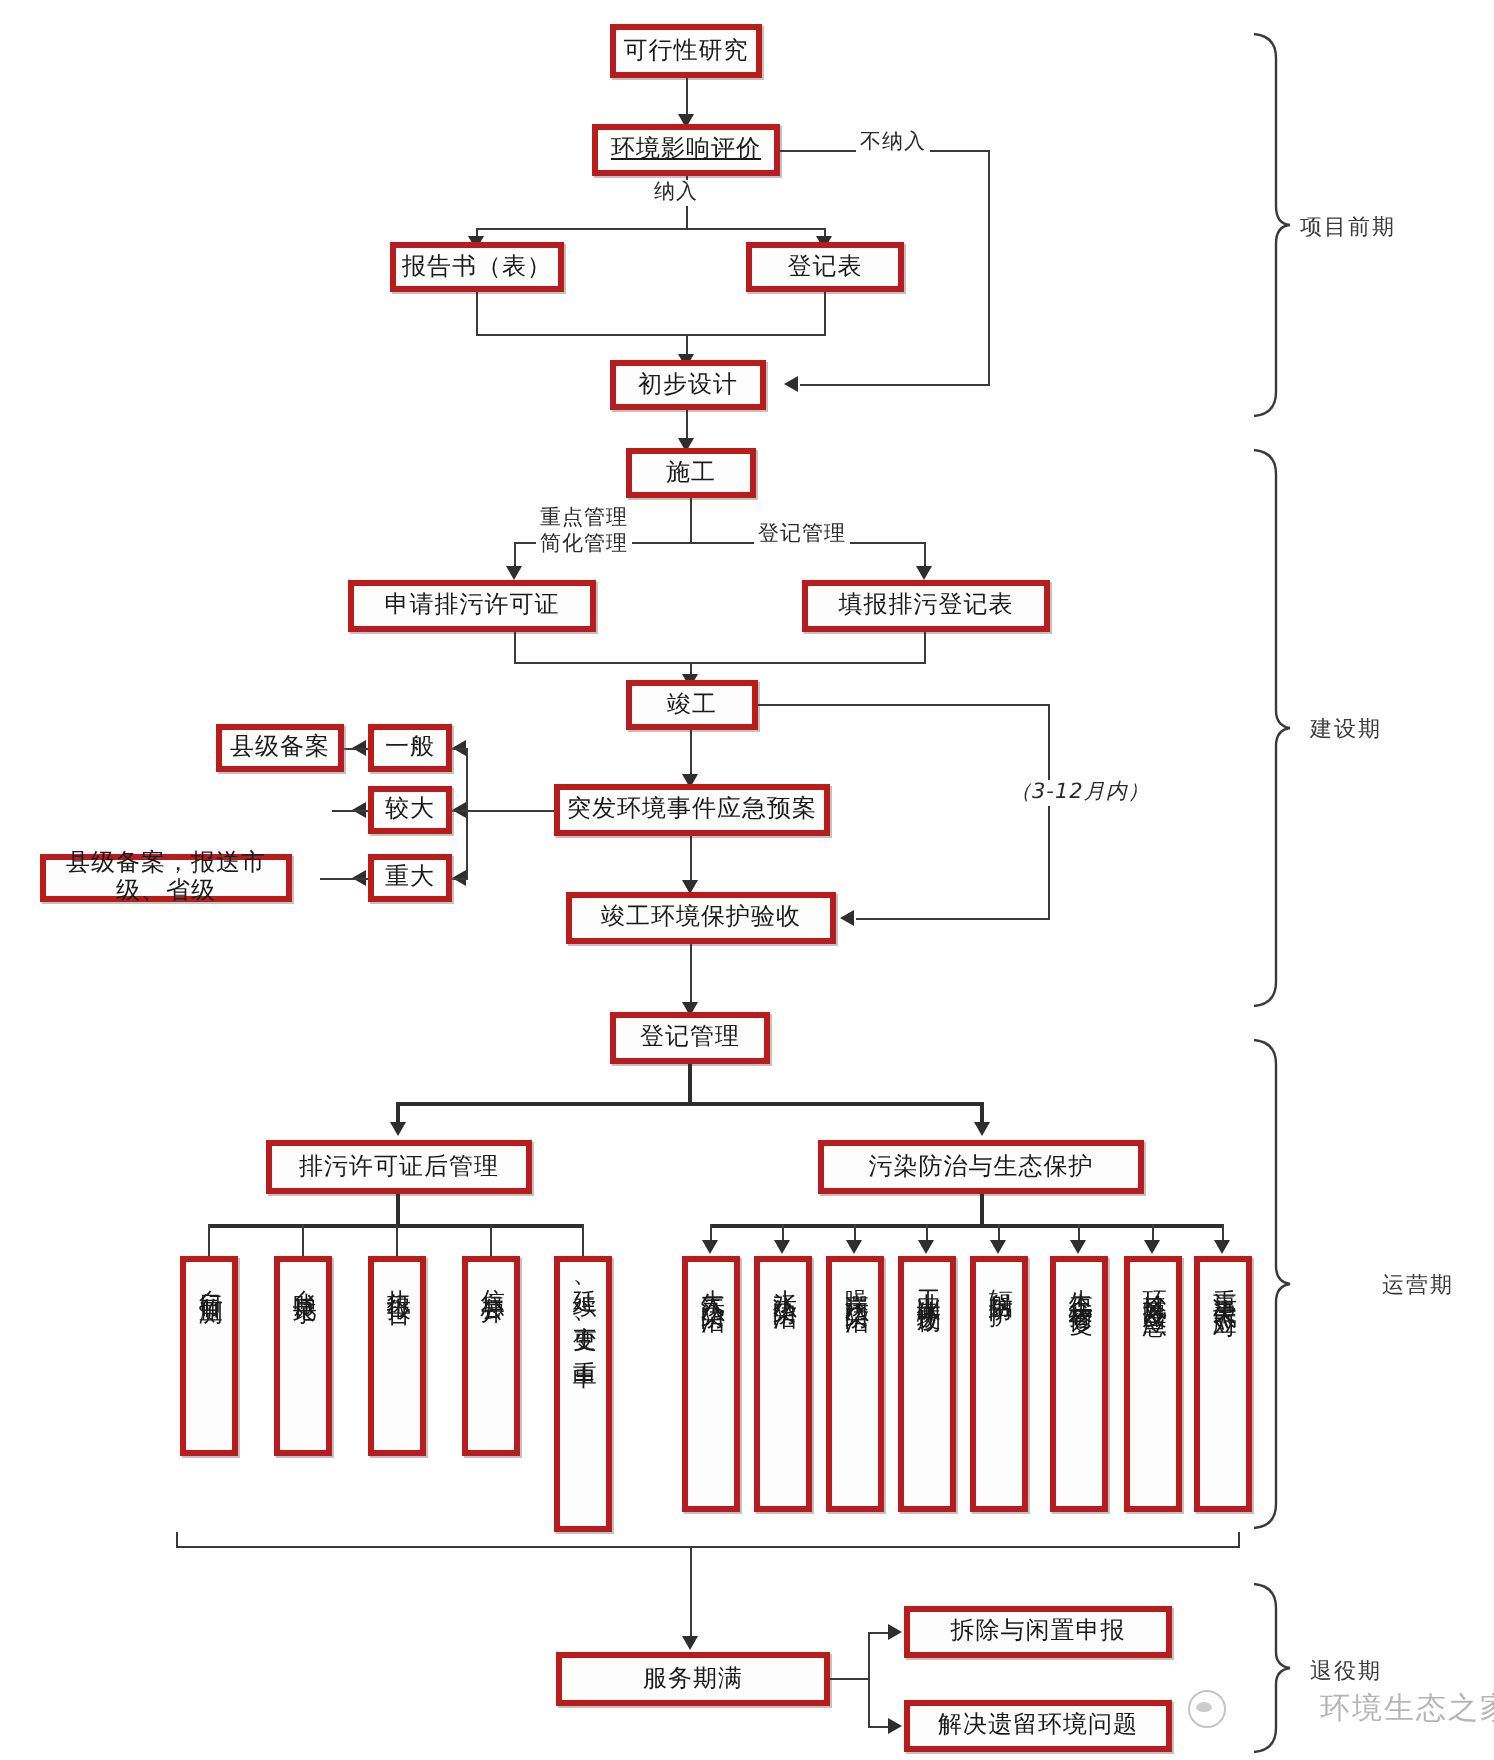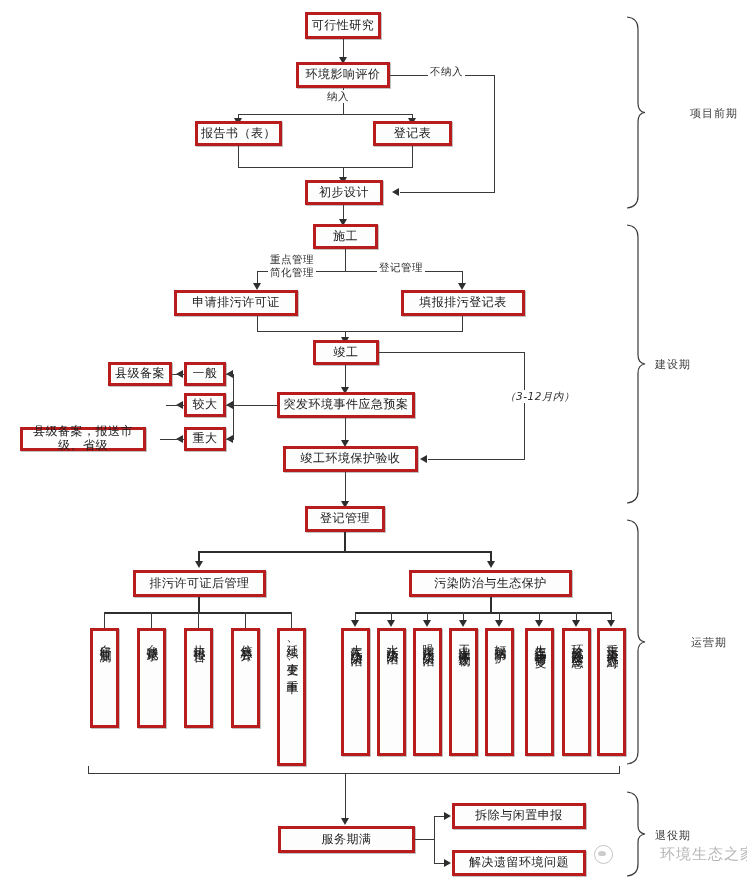--- a/index.html
+++ b/index.html
@@ -89,21 +89,21 @@
 </head>
 <body>
 
 <div id="canvas">
 
   <div class="box" style="left:305px;top:12px;width:76px;height:27px;">可行性研究</div>
 
   <div class="ln lnv" style="left:343px;top:39px;height:20px;"></div>
   <div class="ar ar-d" style="left:339px;top:57px;"></div>
 
-  <div class="box" style="left:296px;top:62px;width:94px;height:26px;">环境影响评价</div>
+  <div class="box" style="left:296px;top:62px;width:94px;height:26px;text-decoration:underline;">环境影响评价</div>
 
   <div class="ln lnh" style="left:390px;top:75px;width:105px;"></div>
   <div class="ln lnv" style="left:494px;top:75px;height:118px;"></div>
   <div class="ln lnh" style="left:400px;top:192px;width:95px;"></div>
   <div class="ar ar-l" style="left:392px;top:188px;"></div>
   <div class="lbl" style="left:428px;top:65px;">不纳入</div>
 
   <div class="ln lnv" style="left:343px;top:88px;height:26px;"></div>
   <div class="lbl" style="left:325px;top:90px;">纳入</div>
 
@@ -273,21 +273,21 @@
   <div class="ar ar-r" style="left:444px;top:859px;"></div>
 
   <div class="box" style="left:452px;top:803px;width:134px;height:26px;">拆除与闲置申报</div>
   <div class="box" style="left:452px;top:850px;width:134px;height:26px;">解决遗留环境问题</div>
 
   <div class="brace" style="left:624px;top:15px;">
     <svg width="22" height="195" viewBox="0 0 22 195">
       <path d="M3 2 Q14 3 14 14 L14 88 Q14 97 21 97.5 Q14 98 14 107 L14 181 Q14 192 3 193" fill="none" stroke="#3a3a3a" stroke-width="1.2"></path>
     </svg>
   </div>
-  <div class="phase-label" style="left:650px;top:106px;margin-left:40px;">项目前期</div>
+  <div class="phase-label" style="left:650px;top:106px;">项目前期</div>
 
   <div class="brace" style="left:624px;top:223px;">
     <svg width="22" height="282" viewBox="0 0 22 282">
       <path d="M3 2 Q14 3 14 14 L14 132 Q14 140 21 141 Q14 142 14 150 L14 268 Q14 279 3 280" fill="none" stroke="#3a3a3a" stroke-width="1.2"></path>
     </svg>
   </div>
   <div class="phase-label" style="left:655px;top:357px;">建设期</div>
 
   <div class="brace" style="left:624px;top:518px;">
     <svg width="22" height="248" viewBox="0 0 22 248">

